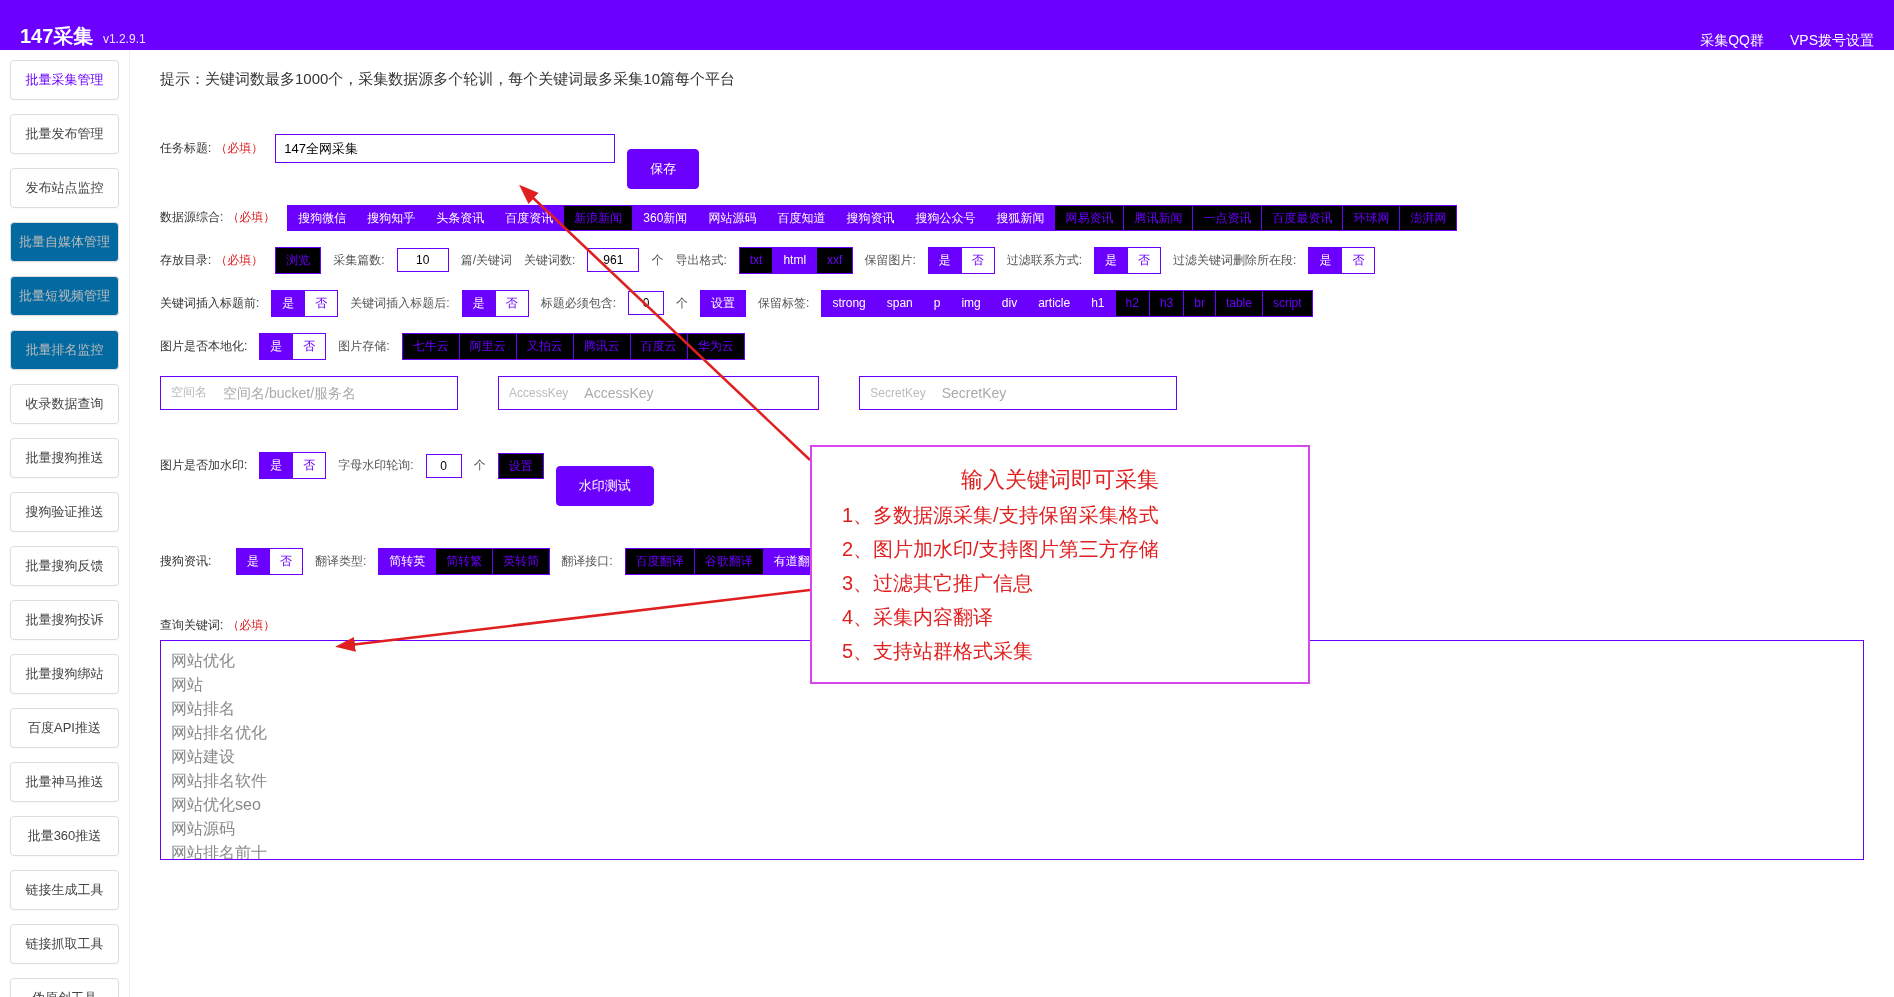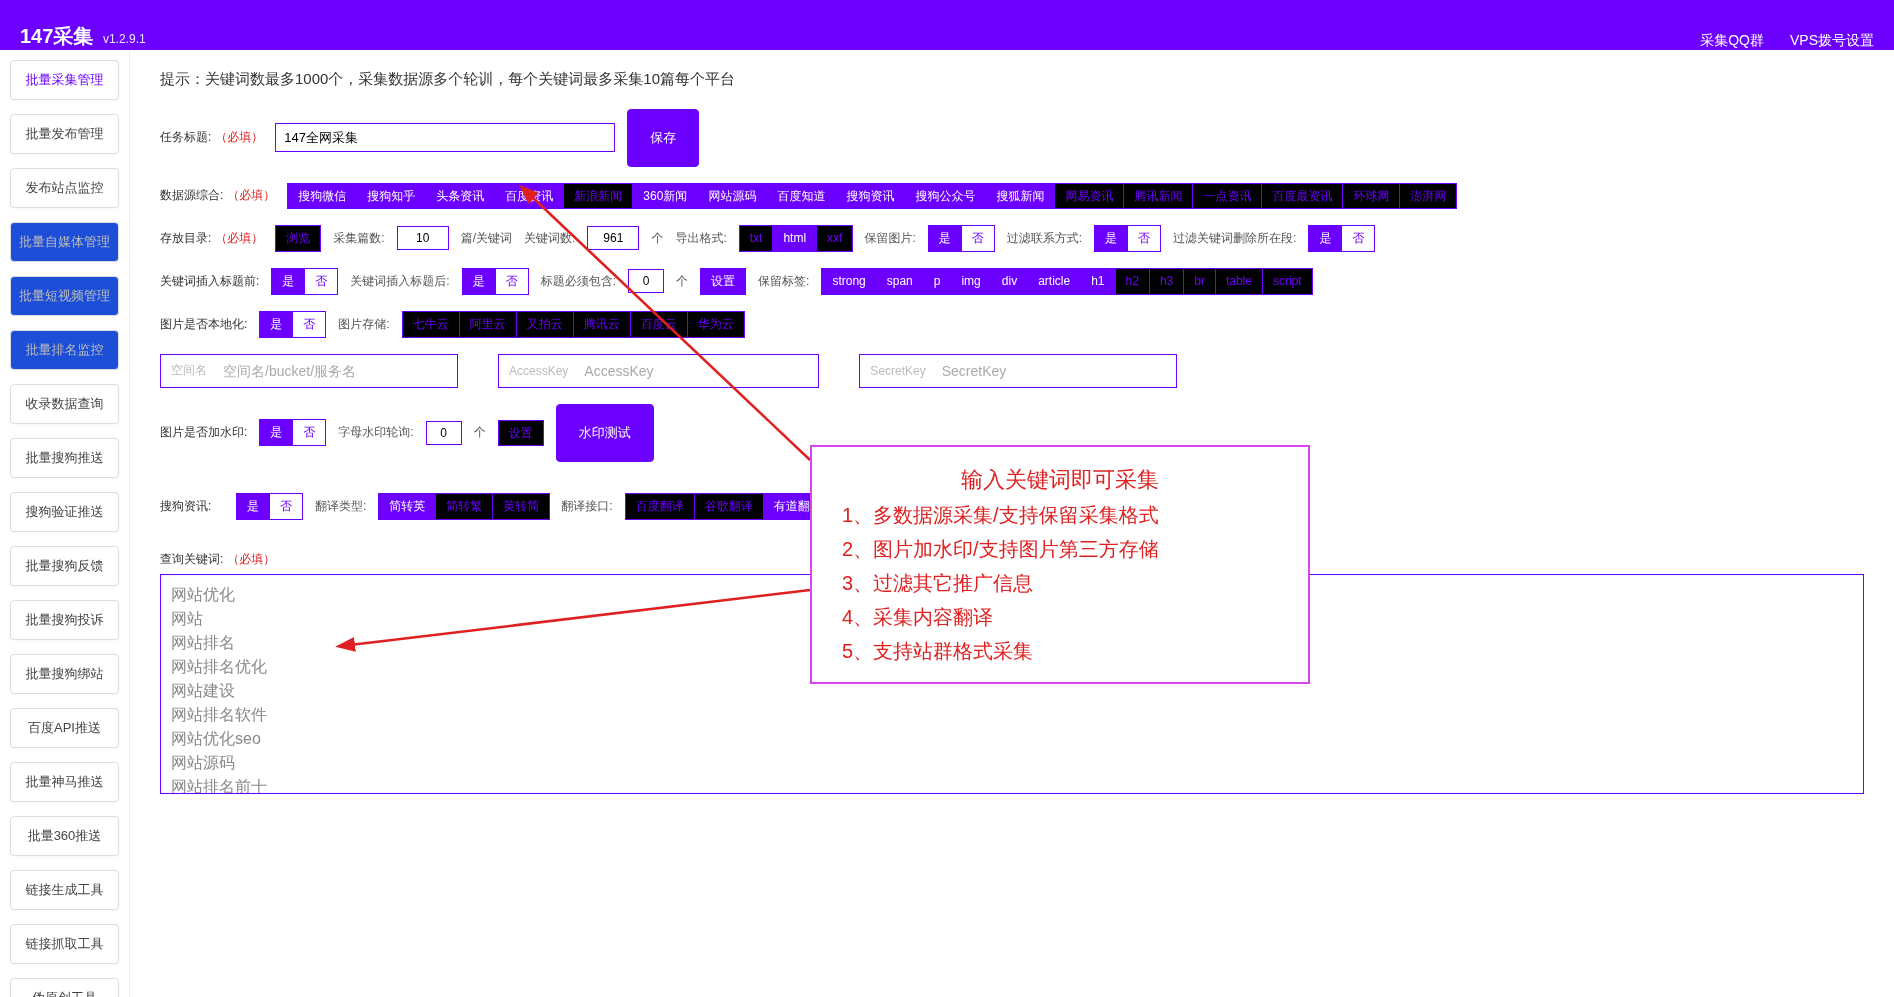--- a/index.html
+++ b/index.html
@@ -34,21 +34,21 @@
       margin-bottom: 14px;
       padding: 10px 6px;
       text-align: center;
       font-size: 13px;
       cursor: pointer;
       color: #444;
       box-shadow: 0 1px 2px rgba(0,0,0,.03);
       background: #fff;
     }
     .sidebar .item.active { color: #6b00ff; }
-    .sidebar .item.disabled { color: #bbb; background: #1d4ed8; }
+    .sidebar .item.disabled { color: #bbb; background: #0369a1; }
 
     .main { flex: 1; padding: 20px 30px; overflow: auto; height: calc(100vh - 50px); position: relative; }
 
     .hint { font-size: 15px; color: #333; margin-bottom: 20px; }
 
     .row { display: flex; align-items: center; gap: 12px; margin-bottom: 16px; flex-wrap: wrap; }
     .lbl { font-size: 12px; color: #333; min-width: 64px; }
     .req { color: #e02020; margin-left: 4px; }
 
     input.txt {
@@ -64,21 +64,21 @@
       display: inline-block;
       padding: 5px 10px;
       font-size: 12px;
       border: 1px solid #6b00ff;
       color: #6b00ff;
       background: #000000;
       cursor: pointer;
       line-height: 1.2;
     }
     .btn.fill, .tag.fill { background: #6b00ff; color: #fff; }
-    .btn.big { padding: 20px 22px; border-radius: 4px; font-size: 13px; }
+    .btn.big { padding: 11px 22px; border-radius: 4px; font-size: 13px; margin-top: 40px; }
     .tags { display: inline-flex; flex-wrap: wrap; gap: 0; }
     .tags .tag { margin-right: -1px; }
 
     .yn { display: inline-flex; }
     .yn span { border: 1px solid #6b00ff; padding: 4px 10px; font-size: 12px; cursor: pointer; }
     .yn span:first-child { margin-right: -1px; }
     .yn .on { background: #6b00ff; color: #fff; }
     .yn .off { background: #fff; color: #6b00ff; }
 
     .wide { width: 340px; }

